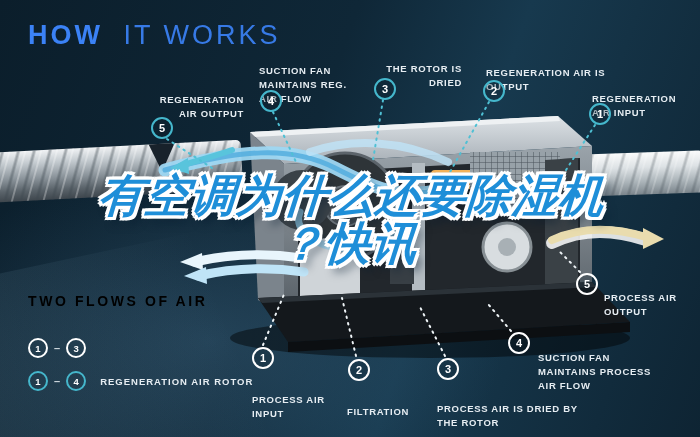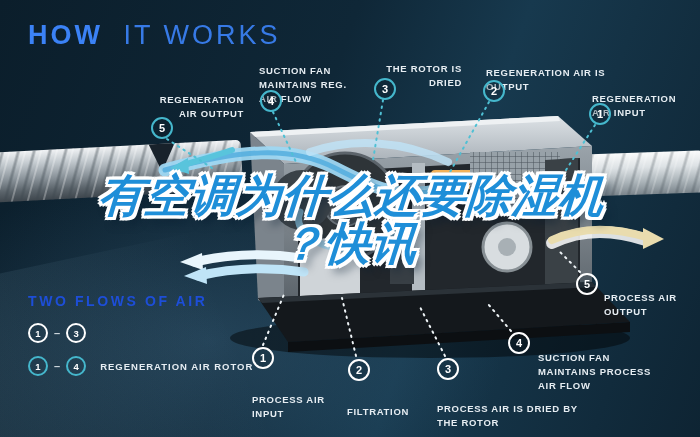--- a/index.html
+++ b/index.html
@@ -34,21 +34,21 @@
   }
   .badge{
     position:absolute;z-index:2;width:18px;height:18px;border-radius:50%;
     border:2px solid var(--process);color:#fff;font-size:11px;font-weight:bold;
     display:flex;align-items:center;justify-content:center;
     background:rgba(10,30,45,.25);
   }
   .badge.reg{border-color:var(--regeneration);}
   .legend{position:absolute;left:28px;top:293px;z-index:2;}
   .legend-title{
-    color:#1d4ed8;font-size:14px;font-weight:bold;letter-spacing:2.6px;margin-bottom:14px;
+    color:#000000;font-size:14px;font-weight:bold;letter-spacing:2.6px;margin-bottom:29px;
   }
   .legend-row{display:flex;align-items:center;margin-bottom:13px;}
   .lg-circ{
     width:16px;height:16px;border-radius:50%;border:2px solid var(--process);
     color:#fff;font-size:9.5px;font-weight:bold;display:flex;align-items:center;justify-content:center;
   }
   .legend-row.reg .lg-circ{border-color:var(--regeneration);}
   .lg-dash{color:#cfd9df;margin:0 6px;font-weight:bold;font-size:11px;}
   .lg-label{color:var(--label);font-size:9.5px;font-weight:bold;letter-spacing:1px;margin-left:14px;}
   .overlay-text{

